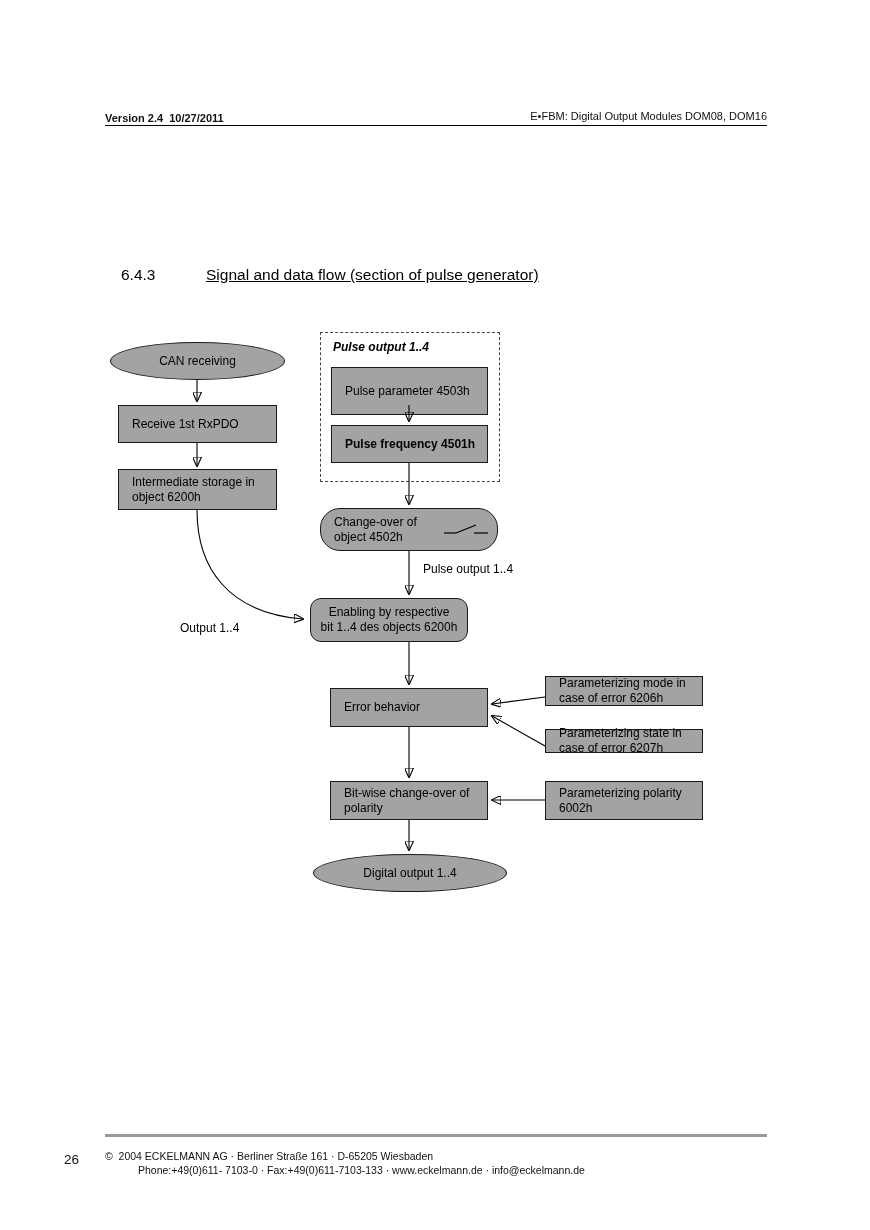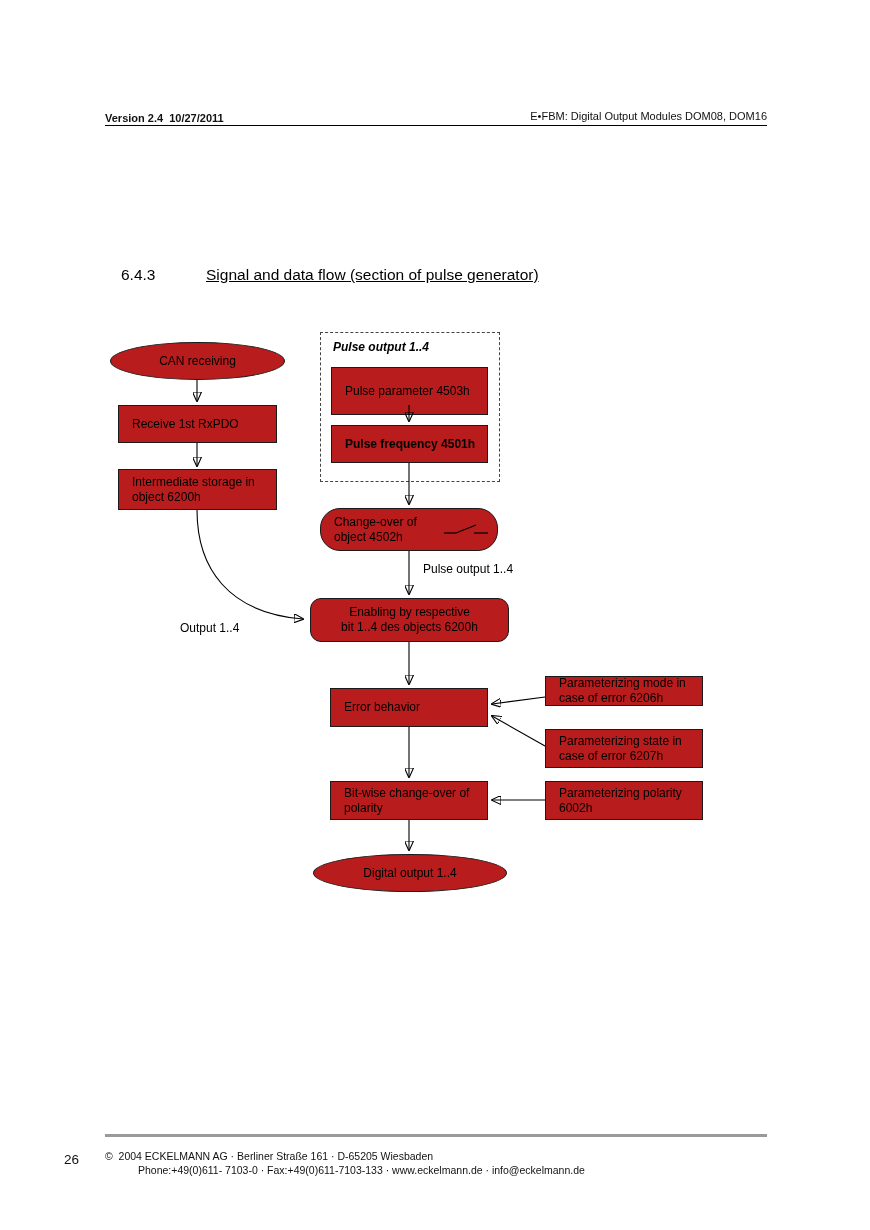--- a/index.html
+++ b/index.html
@@ -21,21 +21,21 @@
 
   
   .heading{font-size:15.5px;color:#000;margin-left:16px;}
   .heading .num{display:inline-block;width:85px;}
   .heading .ttl{text-decoration:underline;}
 
   
   .node{
     position:absolute;
     border:1px solid #1a1a1a;
-    background:#b91c1c;
+    background:#a3a3a3;
     font-size:12px;line-height:15px;color:#000;
     display:flex;flex-direction:column;justify-content:center;
     box-sizing:border-box;
   }
   .node.rect{padding-left:13px;padding-right:6px;}
   .node.rounded{border-radius:11px;}
   .node.ellipse{border-radius:50%;align-items:center;text-align:center;padding:0;}
   .node.center{align-items:center;text-align:center;padding:0;}
   .node span{display:block;}
 
@@ -106,37 +106,37 @@
     <span>object 4502h</span>
     <svg class="switch-svg" width="46" height="14" viewBox="0 0 46 14">
       <path d="M1,10 L13,10"></path>
       <path d="M13,10 L33,2"></path>
       <path d="M31,10 L45,10"></path>
     </svg>
   </div>
 
   <div class="flow-label" style="left:423px;top:562px;">Pulse output 1..4</div>
 
-  <div class="node rounded center" style="left:310px;top:598px;width:199px;height:44px;">
+  <div class="node rounded center" style="left:310px;top:598px;width:158px;height:44px;">
     <span>Enabling by respective</span>
     <span>bit 1..4 des objects 6200h</span>
   </div>
 
   <div class="flow-label" style="left:180px;top:621px;">Output 1..4</div>
 
   <div class="node rect" style="left:330px;top:688px;width:158px;height:39px;">
     <span>Error behavior</span>
   </div>
 
   <div class="node rect" style="left:545px;top:676px;width:158px;height:30px;">
     <span>Parameterizing mode in</span>
     <span>case of error 6206h</span>
   </div>
 
-  <div class="node rect" style="left:545px;top:729px;width:158px;height:39px;">
+  <div class="node rect" style="left:545px;top:729px;width:158px;height:24px;">
     <span>Parameterizing state in</span>
     <span>case of error 6207h</span>
   </div>
 
   <div class="node rect" style="left:330px;top:781px;width:158px;height:39px;">
     <span>Bit-wise change-over of</span>
     <span>polarity</span>
   </div>
 
   <div class="node rect" style="left:545px;top:781px;width:158px;height:39px;">

